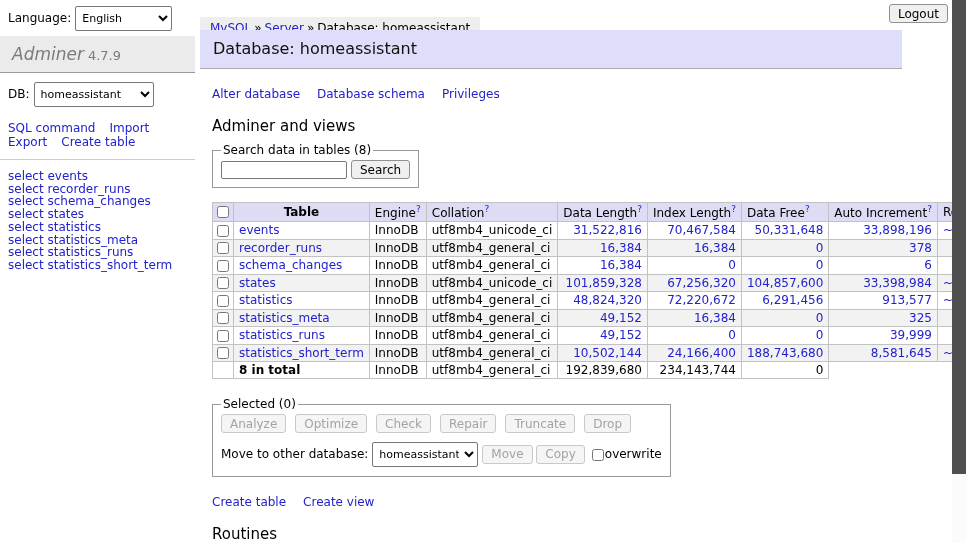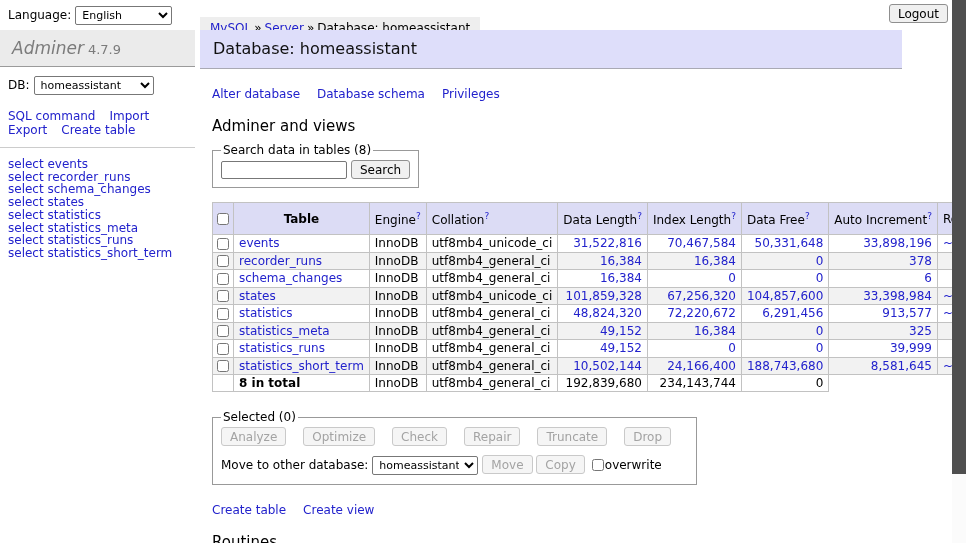--- a/index.html
+++ b/index.html
@@ -11,21 +11,21 @@
     font-size: 12px;
   }
   a.lnk { color: #2222cc; text-decoration: none; cursor: pointer; }
 
   
   #sidebar { position: absolute; left: 0; top: 0; width: 195px; height: 543px; background: #fff; }
   .lang-row { padding: 6px 8px 5px 8px; white-space: nowrap; }
   .lang-row label { margin-right: 4px; }
   select {
     font-family: "DejaVu Sans", "Liberation Sans", sans-serif;
-    font-size: 11px; height: 19px; background: #fff;
+    font-size: 11px; height: 25px; background: #fff;
     border: 1px solid #777; border-radius: 2px; padding: 0 2px;
   }
   #lang-select { width: 97px; }
   .app-band {
     background: #ebebeb; border-bottom: 1px solid #9a9a9a;
     padding: 8px 12px; height: 37px;
   }
   .app-name { font-style: italic; font-size: 17px; color: #7b7b7b; text-decoration: none; }
   .app-version { font-size: 13px; color: #7b7b7b; margin-left: 4px; }
   .db-row { padding: 9px 8px 6px 8px; white-space: nowrap; }
@@ -72,21 +72,21 @@
     font-family: "DejaVu Sans", "Liberation Sans", sans-serif; font-size: 12px;
     padding: 0 3px; margin-right: 4px; vertical-align: middle;
   }
 
   
   table.db-tables { border-collapse: collapse; margin-top: 14px; font-size: 12px; }
   .db-tables th, .db-tables td {
     border: 1px solid #c2c2c2; padding: 1px 5px; height: 17px;
     white-space: nowrap; font-weight: normal; text-align: left;
   }
-  .db-tables thead th, .db-tables thead td { background: #dcdcf5; height: 32px; }
+  .db-tables thead th, .db-tables thead td { background: #dcdcf5; height: 19px; }
   .db-tables thead th.col-table { font-weight: bold; text-align: center; }
   .db-tables sup.help { color: #2222cc; font-size: 9px; cursor: pointer; }
   .db-tables .chk-col { width: 20px; text-align: center; padding: 1px 3px; }
   .db-tables td.tname a { font-weight: normal; }
   .db-tables td.num { text-align: right; color: #2222cc; }
   .db-tables tr.alt td { background: #f2f2f2; }
   .db-tables tr.total td { background: #fff; color: #000000; }
   .db-tables tr.total td.tname { font-weight: bold; }
   .db-tables tr.total td.num { color: #000; }
   .db-tables td.ghost { border: none; background: #fff; }
@@ -98,21 +98,21 @@
   .col-dfree  { width: 63px; }
   .col-ainc   { width: 74px; }
   .col-rows   { width: 59px; }
   input[type="checkbox"] { width: 12px; height: 12px; margin: 1px; vertical-align: middle; }
 
   
   #selected-fieldset { margin-top: 18px; padding: 3px 8px 9px 8px; }
   .btn-disabled {
     color: #a3a3a3; border: 1px solid #c9c9c9; background: #f5f5f5; cursor: default;
   }
-  .btn-group button { margin-right: 17px; }
+  .btn-group button { margin-right: 9px; }
   .move-row { margin-top: 9px; white-space: nowrap; }
   #move-db-select { width: 106px; margin: 0 4px; }
   .overwrite-wrap { margin-left: 6px; }
 
   
   #scrollbar { position: absolute; right: 0; top: 0; width: 14px; height: 543px; background: #fbfbfb; }
   #scrollbar-thumb { position: absolute; left: 0; top: 0; width: 14px; height: 474px; background: #4f4f4f; }
 </style>
 </head>
 <body>

